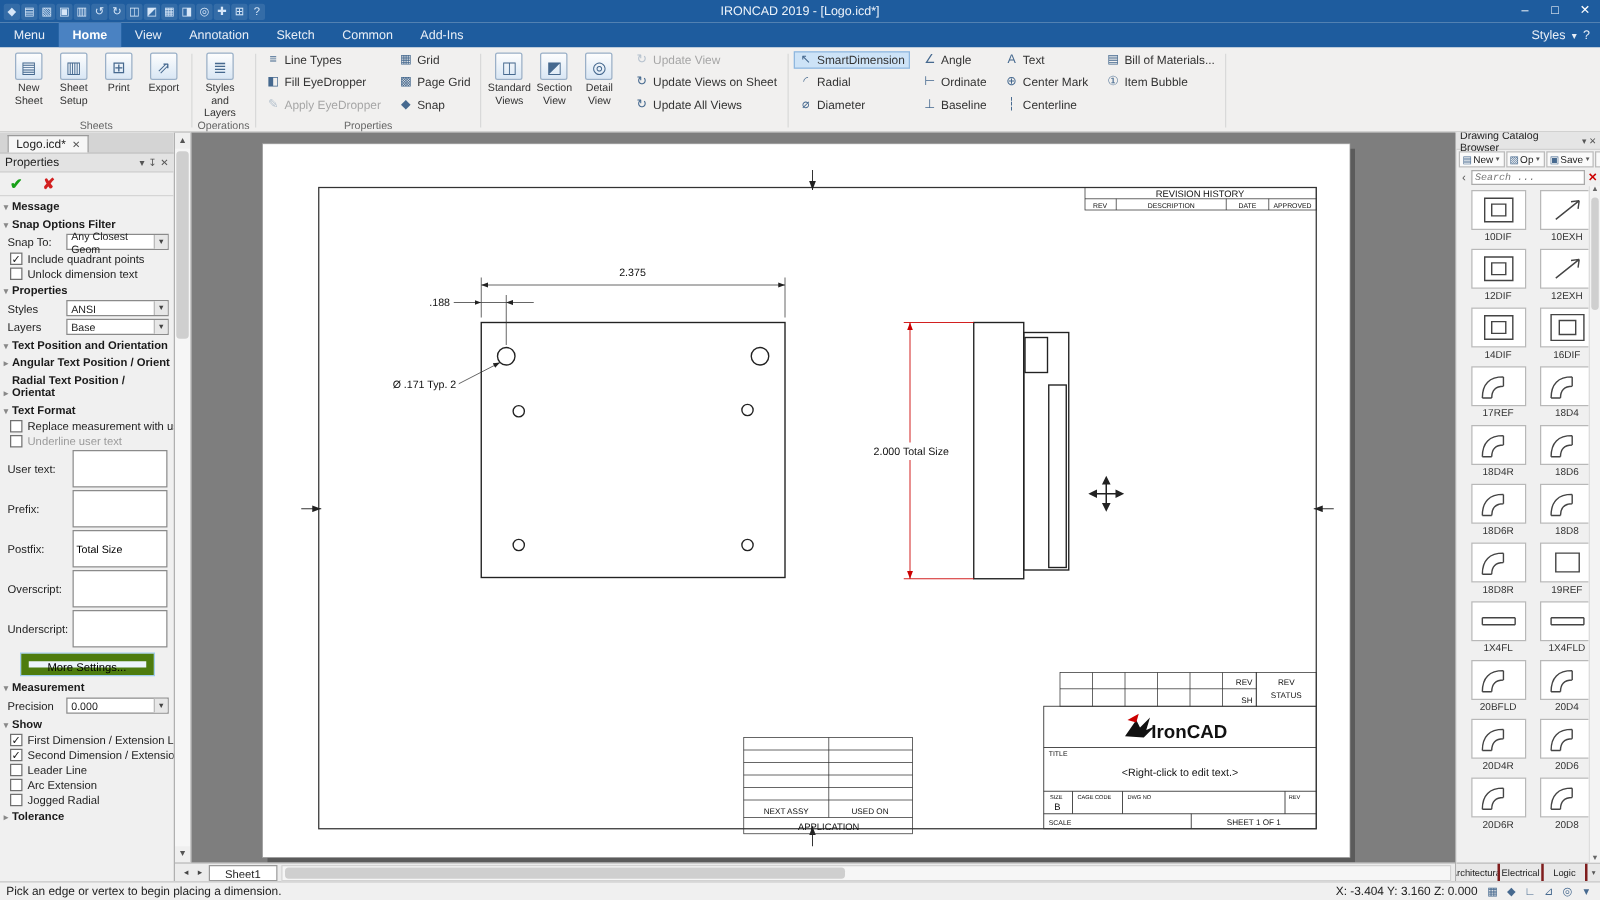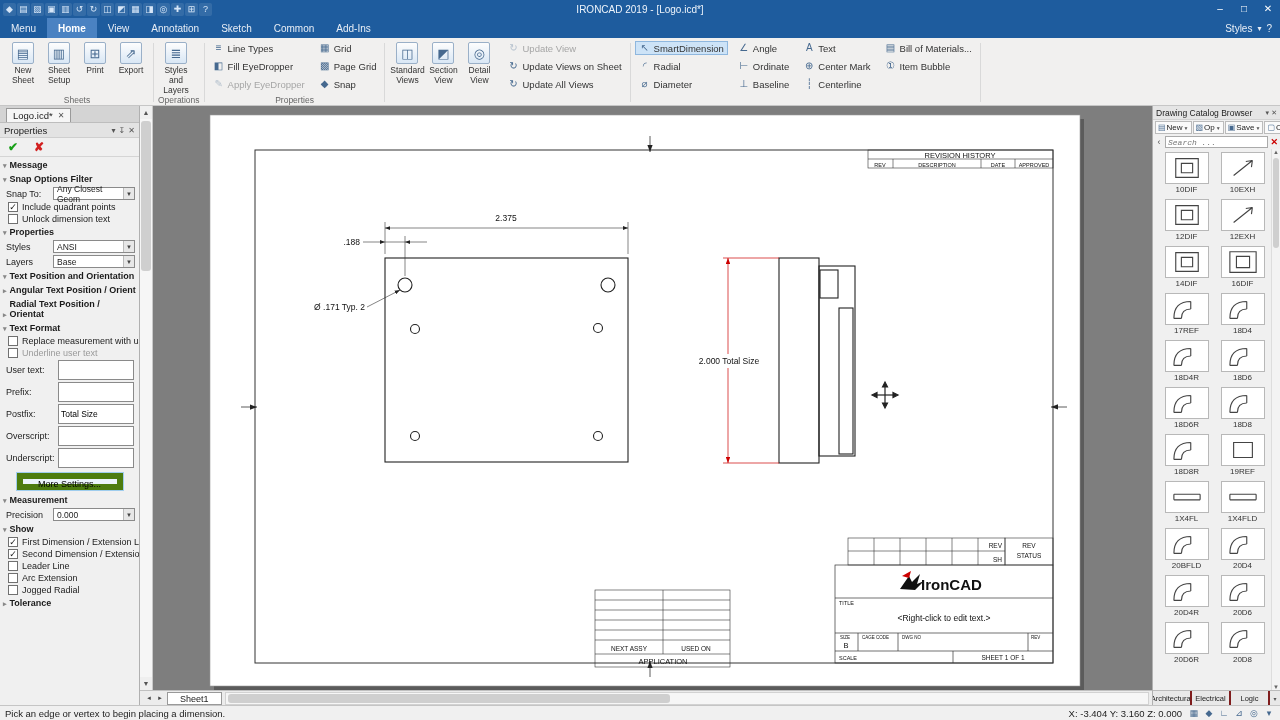--- a/index.html
+++ b/index.html
@@ -55,21 +55,21 @@
   .row{display:flex;align-items:center;font-size:9px;padding:1px 4px 1px 6px;gap:3px}
   .row .lbl{flex:1;white-space:nowrap;overflow:hidden}
   .dd{display:flex;align-items:center;border:1px solid #8a8a8a;background:#fff;height:13px;font-size:8.5px;padding-left:3px;width:82px;justify-content:space-between;flex:0 0 auto}
   .dd .da{font-size:6px;color:#444;background:#e7e7e7;border-left:1px solid #bbb;height:100%;display:flex;align-items:center;padding:0 2px}
   .chk,.rad{display:flex;align-items:center;gap:4px;font-size:9px;padding:1px 3px 1px 8px;white-space:nowrap}
   .chk[data-state="disabled"],.rad[data-state="disabled"]{color:#9a9a9a}
   .cb{width:10px;height:10px;border:1px solid #707070;background:#fff;font-size:9px;line-height:9px;text-align:center;color:#222;flex:0 0 auto}
   .rb{width:10px;height:10px;border:1px solid #707070;border-radius:50%;background:#fff;font-size:7px;line-height:9px;text-align:center;color:#333;flex:0 0 auto}
   .inprow{display:flex;align-items:center;font-size:9px;padding:1px 5px 1px 6px}
   .inprow .lbl{width:52px;flex:0 0 auto}
-  .inprow input{flex:1;height:20px;border:1px solid #8a8a8a;font-size:8.5px;padding:0 2px;min-width:0;font-family:"Liberation Sans",sans-serif}
+  .inprow input{flex:1;height:30px;border:1px solid #8a8a8a;font-size:8.5px;padding:0 2px;min-width:0;font-family:"Liberation Sans",sans-serif}
   .more{display:block;margin:4px auto 3px;width:106px;height:17px;font-size:9px;background:#ecf4fb;border:6px solid #4d7c0f;box-shadow:0 0 0 1px #9fcdee;font-family:"Liberation Sans",sans-serif}
 
   .center{flex:1;display:flex;flex-direction:column;min-width:0}
   .canvas{flex:1;position:relative;background:#7e7e7e;display:flex;min-height:0}
   .vscroll{width:13px;background:#efefef;border-right:1px solid #c9c9c9;display:flex;flex-direction:column;align-items:center;font-size:7px;color:#555;flex:0 0 auto}
   .vscroll .arr{height:13px;line-height:13px}
   .vscroll .track{flex:1;width:100%;position:relative;background:#f6f6f6}
   .vscroll .vthumb{position:absolute;left:1px;right:1px;top:2px;height:150px;background:#cfcfcf;border-radius:3px}
   .svgwrap{flex:1;position:relative;overflow:hidden}
   svg.draw{position:absolute;left:0;top:0}
@@ -85,21 +85,21 @@
   .logo-text{font-size:15px;font-weight:bold}
 
   .sheetbar{height:15px;background:#ececec;border-top:1px solid #c0c0c0;display:flex;align-items:center;font-size:9px;flex:0 0 auto;padding-left:2px}
   .sheet-nav{display:flex;gap:1px;padding:0 2px;font-size:7px;color:#444}
   .sheet-nav span{width:10px;text-align:center}
   .sheet-tab{background:#fff;border:1px solid #999;padding:0 12px;height:13px;line-height:12px}
   .hscroll{flex:1;height:13px;background:#f6f6f6;border:1px solid #d2d2d2;margin:0 3px;position:relative}
   .hthumb{position:absolute;left:2px;top:1px;bottom:1px;width:48%;background:#cfcfcf;border-radius:3px}
 
   
-  .right-panel{width:128px;background:#f0f0f0;border-left:1px solid #b0b0b0;display:flex;flex-direction:column;overflow:hidden}
+  .right-panel{width:116px;background:#f0f0f0;border-left:1px solid #b0b0b0;display:flex;flex-direction:column;overflow:hidden}
   .rp-header{height:14px;display:flex;align-items:center;font-size:8.5px;padding:0 3px;background:#e5e5e5;gap:2px;border-bottom:1px solid #d2d2d2}
   .rp-header .sp{flex:1}
   .rp-header .i{font-size:7px;color:#555}
   .rp-toolbar{display:flex;gap:1px;padding:1px 2px;align-items:center}
   .rp-btn{display:flex;align-items:center;border:1px solid #bbb;background:#fafafa;padding:0 2px;height:13px;gap:1px;font-size:8px}
   .rp-btn .bi{color:#46698f;font-size:8px}
   .rp-btn .da{font-size:5px;color:#555}
   .rp-search{display:flex;align-items:center;padding:1px 2px;gap:2px}
   .rp-search .chevL{font-size:9px;color:#555;width:8px;text-align:center}
   .rp-search input{flex:1;height:12px;font-size:8px;border:1px solid #aaa;padding:0 2px;font-style:italic;min-width:0;font-family:Liberation Mono, monospace}

